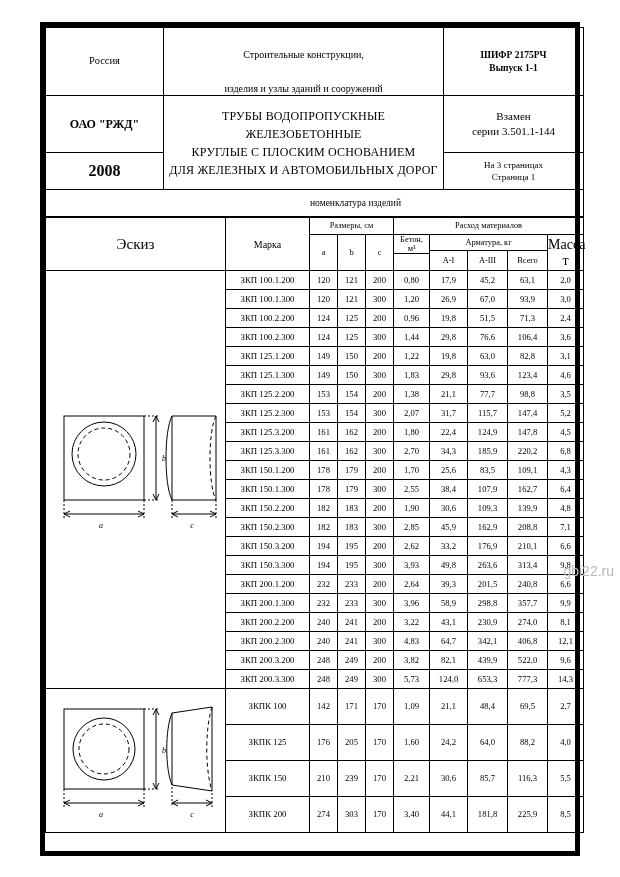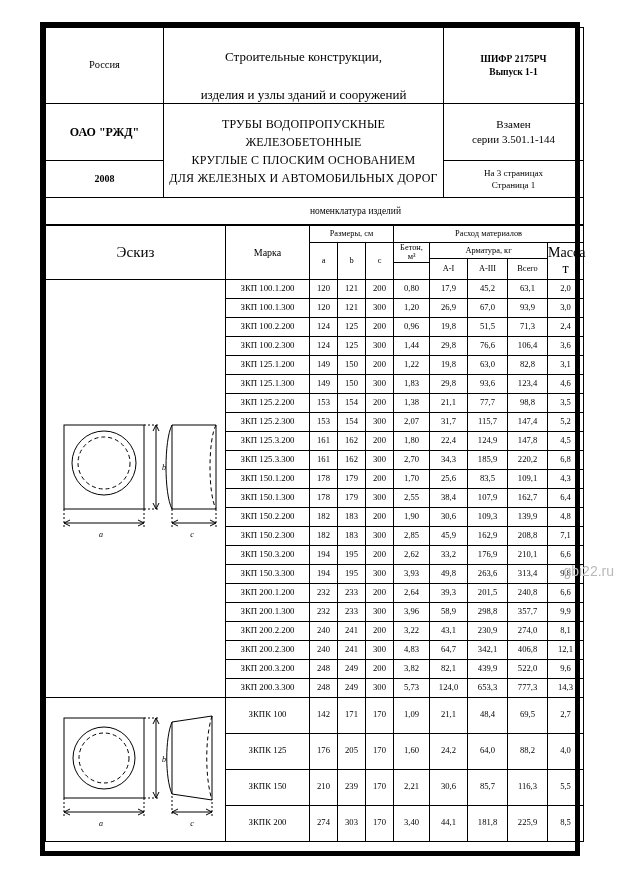--- a/index.html
+++ b/index.html
@@ -44,25 +44,25 @@
     line-height: 1.35;
   }
   .hdr .country {
     font-size: 10.5px;
   }
   .hdr .org {
     font-size: 12px;
     font-weight: bold;
   }
   .hdr .year {
+    font-size: 16px;
+    font-weight: bold;
+  }
+  .hdr .title-main {
     font-size: 10px;
-    font-weight: bold;
-  }
-  .hdr .title-main {
-    font-size: 13px;
     margin-top: 20px;
   }
   .hdr .cipher {
     font-size: 9.5px;
     font-weight: bold;
   }
   .hdr .smallcaps {
     font-size: 12px;
     letter-spacing: .2px;
     line-height: 1.5;

